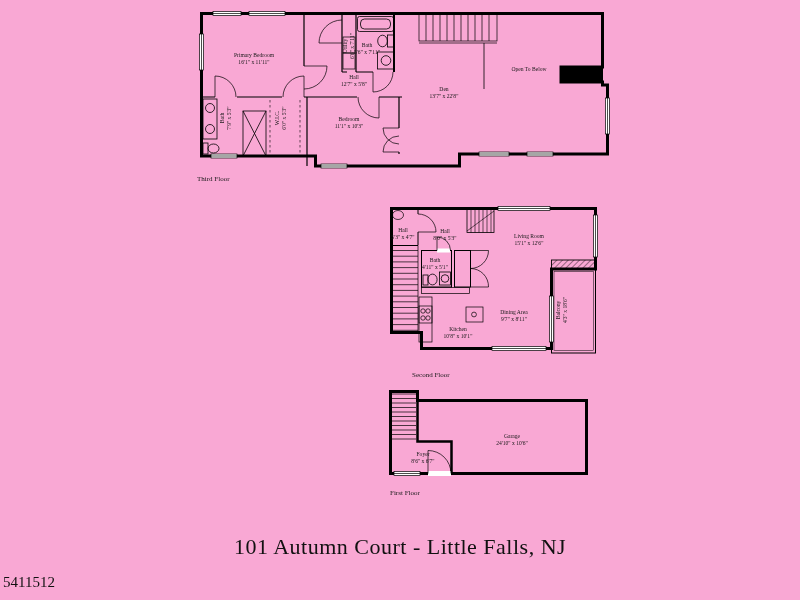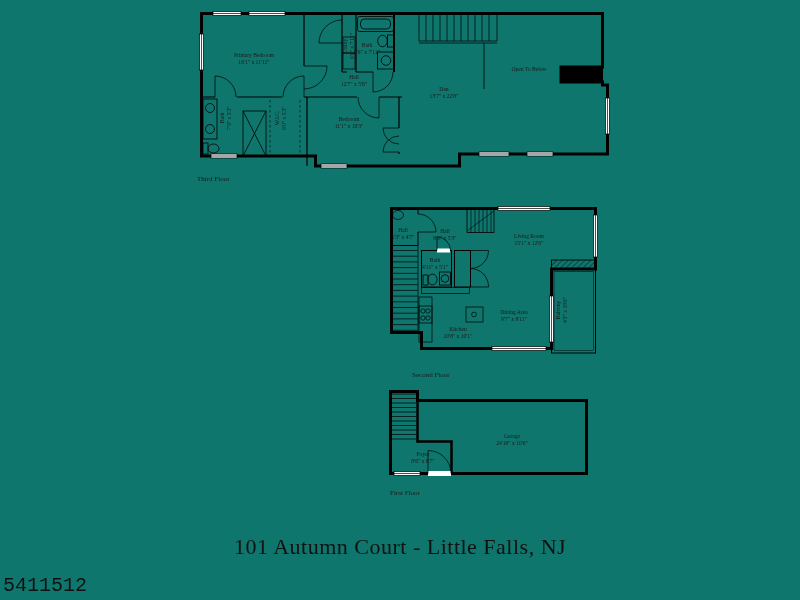--- a/index.html
+++ b/index.html
@@ -1,39 +1,39 @@
 <!DOCTYPE html>
 <html><head>
 <meta charset="utf-8">
 <style>
   * { margin:0; padding:0; box-sizing:border-box; }
   html,body { width:800px; height:600px; background:#fff; }
   #screen {
-    position:relative; width:800px; height:600px; background:#0f766e;
+    position:relative; width:800px; height:600px; background:#f9a8d4;
     font-family:"Liberation Serif", serif; color:#1a1a1a; overflow:hidden;
   }
   .plan { position:absolute; }
   .plan svg { display:block; }
   .room-label {
     position:absolute; display:flex; flex-direction:column; align-items:center;
     font-size:9px; line-height:1.25; white-space:nowrap; color:#1a1a1a;
     transform:translate(-50%,-50%) scale(0.62); text-align:center; pointer-events:none;
   }
   .room-label.vertical { transform:translate(-50%,-50%) rotate(-90deg) scale(0.62); }
   .floor-caption {
     position:absolute; font-size:9px; color:#1a1a1a;
     transform:scale(0.78); transform-origin:0 0; white-space:nowrap;
   }
   .title {
     position:absolute; left:0; right:0; top:534px; text-align:center;
     font-size:22px; color:#111; letter-spacing:0.5px;
   }
   .photo-id {
     position:absolute; left:3px; top:574px;
-    font-family:Liberation Mono, monospace; font-size:20px; color:#111;
+    font-family:Liberation Serif, serif; font-size:15px; color:#111;
   }
 </style>
 </head>
 <body>
 
 <div id="screen">
 
   <div class="plan" style="left:197px; top:10px; width:414px; height:170px;">
     <svg width="414" height="170" viewBox="0 0 414 170">
       <g stroke="#000" fill="none">

